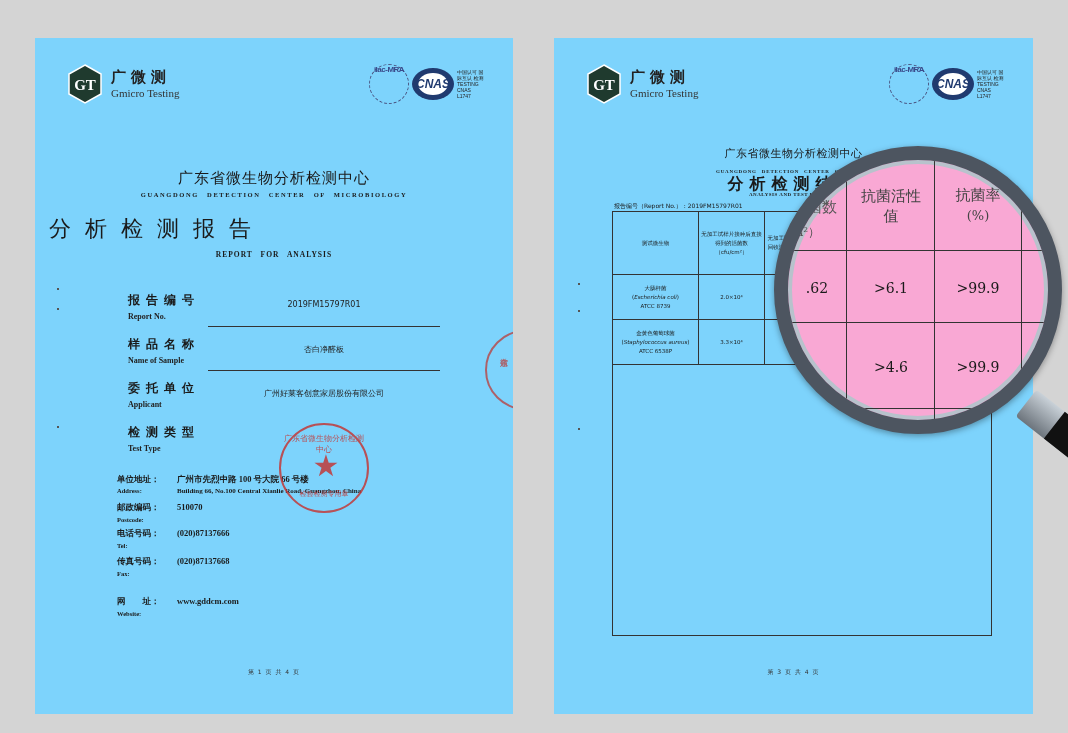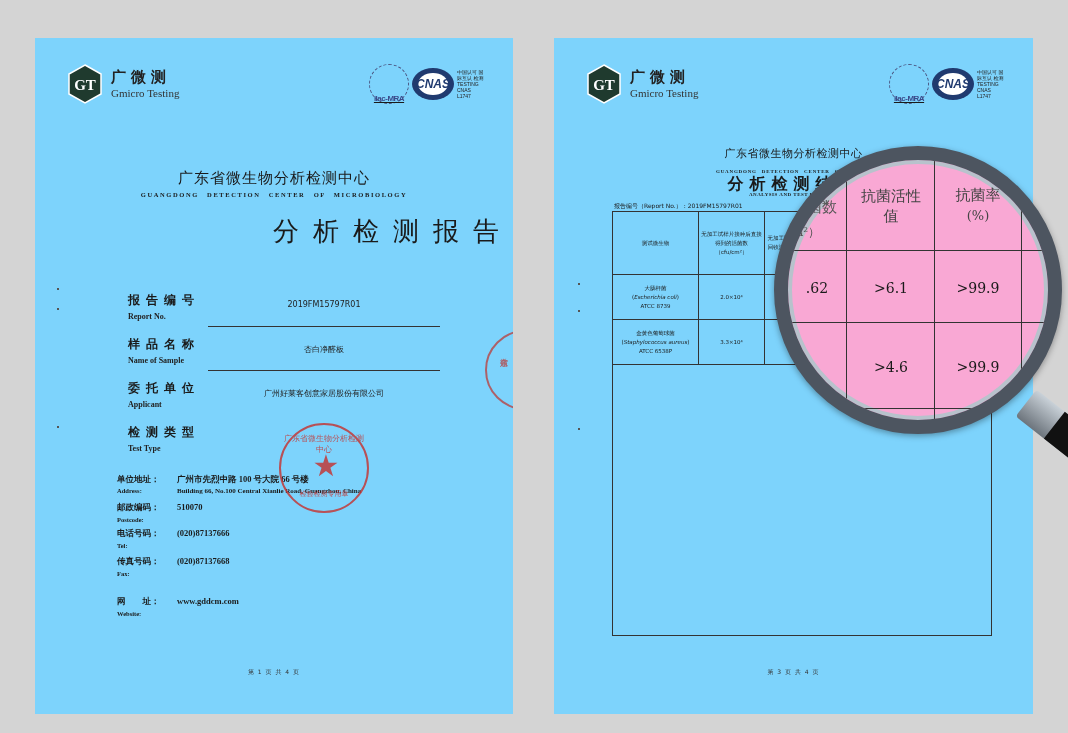--- a/index.html
+++ b/index.html
@@ -13,31 +13,31 @@
   
   .logo { position: absolute; top: 26px; left: 32px; display: flex; align-items: center; }
   .logo-hex { width: 36px; height: 40px; position: relative; }
   .logo-hex svg { width: 36px; height: 40px; display: block; }
   .logo-text { margin-left: 8px; line-height: 1; }
   .logo-cn { font-family: "DejaVu Sans", sans-serif; font-size: 15px; font-weight: bold; letter-spacing: 5px; color: #222; }
   .logo-en { font-family: "Liberation Serif", serif; font-size: 11px; color: #333; margin-top: 3px; }
 
   
   .accred { position: absolute; top: 26px; right: 28px; display: flex; align-items: center; gap: 3px; }
-  .ilac { width: 40px; height: 40px; border-radius: 50%; border: 1px dashed #4b5683; position: relative; display: flex; align-items: flex-end; justify-content: center; text-decoration: underline; }
+  .ilac { width: 40px; height: 40px; border-radius: 50%; border: 1px dashed #4b5683; position: relative; display: flex; align-items: flex-start; justify-content: center; }
   .ilac span { font-family: "Liberation Sans", sans-serif; font-size: 8px; font-weight: bold; color: #3a4a8a; letter-spacing: -0.5px; }
   .cnas { width: 42px; height: 32px; border-radius: 50%; background: #203a6f; position: relative; display: flex; align-items: center; justify-content: center; }
   .cnas::before { content: ""; position: absolute; left: 6px; top: 5px; width: 30px; height: 22px; border-radius: 50%; background: #fff; }
   .cnas span { position: relative; font-family: "Liberation Sans", sans-serif; font-weight: bold; font-style: italic; font-size: 12px; color: #203a6f; }
   .accred-text { font-family: "Liberation Sans", sans-serif; font-size: 5px; line-height: 6px; color: #222; width: 28px; }
 
   
   .center-cn { position: absolute; top: 131px; left: 0; width: 100%; text-align: center; font-family: "DejaVu Sans", sans-serif; font-size: 15px; letter-spacing: 1px; }
   .center-en { position: absolute; top: 153px; left: 0; width: 100%; text-align: center; font-family: "Liberation Serif", serif; font-size: 6.5px; font-weight: bold; letter-spacing: 1.6px; word-spacing: 5px; }
-  .report-title { position: absolute; top: 176px; left: 0; width: 100%; text-align: right; font-family: "DejaVu Sans", sans-serif; font-size: 26px; letter-spacing: 14px; padding-left: 14px; }
+  .report-title { position: absolute; top: 176px; left: 0; width: 100%; text-align: left; font-family: "DejaVu Sans", sans-serif; font-size: 22px; letter-spacing: 14px; padding-left: 14px; }
   .report-sub { position: absolute; top: 212px; left: 0; width: 100%; text-align: center; font-family: "Liberation Serif", serif; font-size: 7.5px; font-weight: bold; letter-spacing: 1px; word-spacing: 5px; }
 
   .field { position: absolute; left: 93px; width: 320px; }
   .field-label-cn { font-family: "DejaVu Sans", sans-serif; font-weight: bold; font-size: 12px; letter-spacing: 6px; }
   .field-label-en { font-family: "Liberation Serif", serif; font-size: 8px; font-weight: bold; margin-top: 3px; color: #222; }
   .field-value { position: absolute; left: 80px; width: 232px; text-align: center; top: 8px; font-family: "DejaVu Sans", sans-serif; font-size: 8px; color: #222; }
   .field-line { position: absolute; left: 80px; width: 232px; top: 34px; border-top: 1px solid #333; }
 
   .contact { position: absolute; left: 82px; font-size: 8px; }
   .contact-row { position: absolute; left: 0; white-space: nowrap; }
@@ -103,20 +103,21 @@
       </div>
     <div class="cnas">
         <span>CNAS</span>
       </div>
     <div class="accred-text">中国认可 国际互认 检测 TESTING CNAS L1747</div>
   </div>
 
   <div class="center-cn">广东省微生物分析检测中心</div>
   <div class="center-en">GUANGDONG DETECTION CENTER OF MICROBIOLOGY</div>
   <div class="report-title">分析检测报告</div>
+  <div class="report-sub">REPORT FOR ANALYSIS</div>
 
   <div class="field" style="top:254px;">
     <div class="field-label-cn">报告编号</div>
     <div class="field-label-en">Report No.</div>
     <div class="field-value">2019FM15797R01</div>
     <div class="field-line"></div>
   </div>
   <div class="field" style="top:298px;">
     <div class="field-label-cn">样品名称</div>
     <div class="field-label-en">Name of Sample</div>

